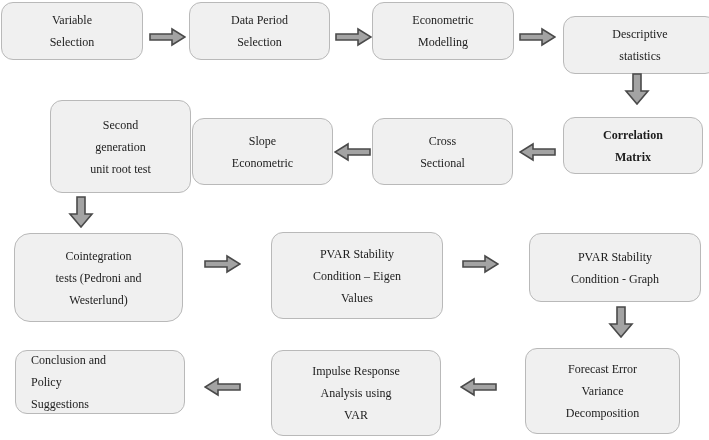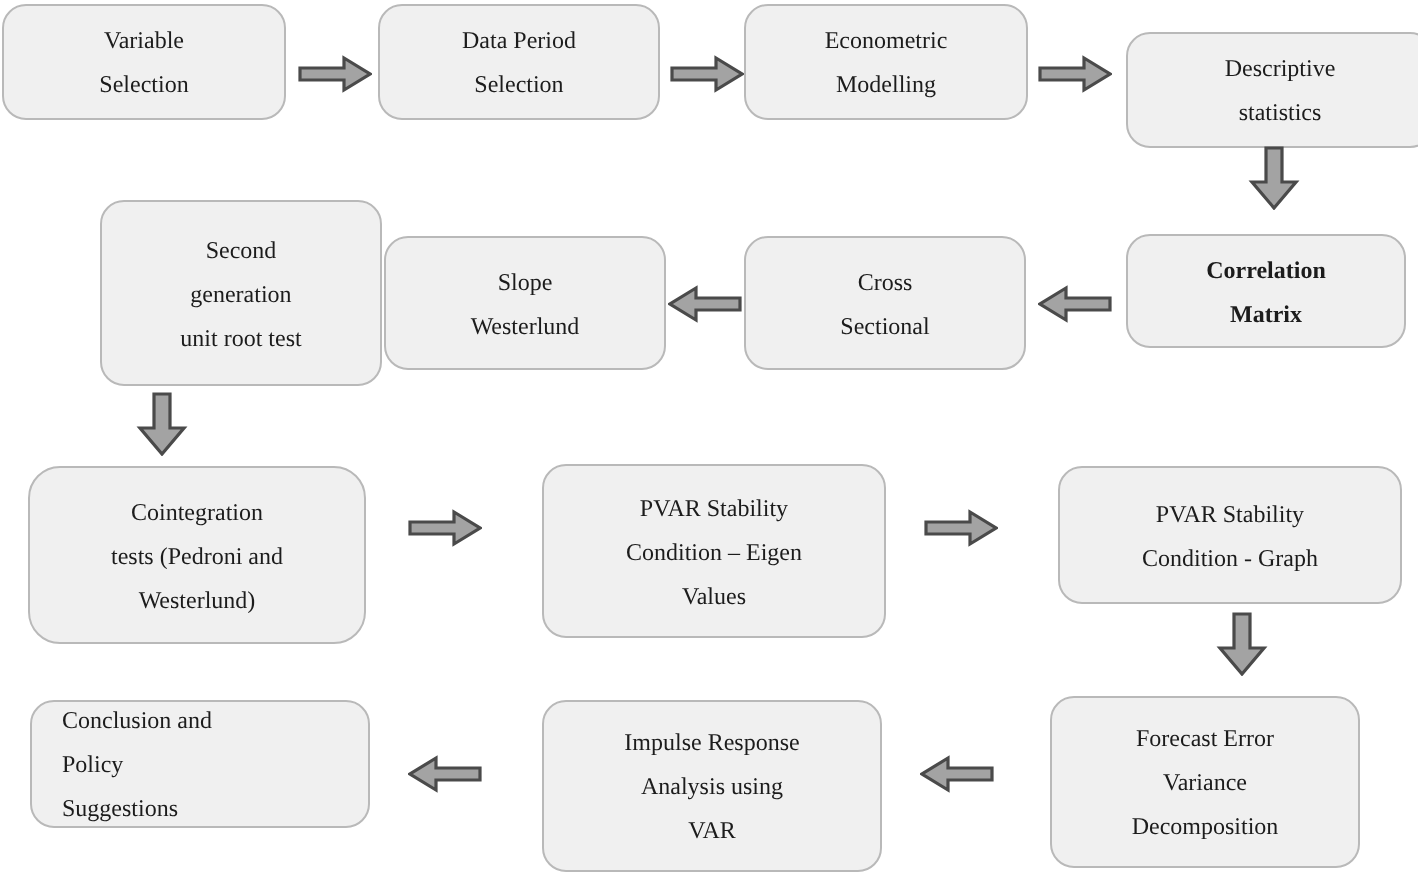--- a/index.html
+++ b/index.html
@@ -123,21 +123,21 @@
       </svg>
   </span>
   <div class="node" id="n-cross-sectional">Cross
 Sectional</div>
   <span class="arrow left" id="a6">
     <svg width="37" height="20" viewBox="0 0 37 20">
         <polygon points="1,7 23,7 23,2 36,10 23,18 23,13 1,13"></polygon>
       </svg>
   </span>
   <div class="node" id="n-slope-homogeneity">Slope
-Westerlund</div>
+Econometric</div>
   <span class="arrow left" id="a7">
     <svg width="37" height="20" viewBox="0 0 37 20">
         <polygon points="1,7 23,7 23,2 36,10 23,18 23,13 1,13"></polygon>
       </svg>
   </span>
   <div class="node" id="n-second-generation">Second
 generation
 unit root test</div>
 
   <span class="arrow down" id="a8">

